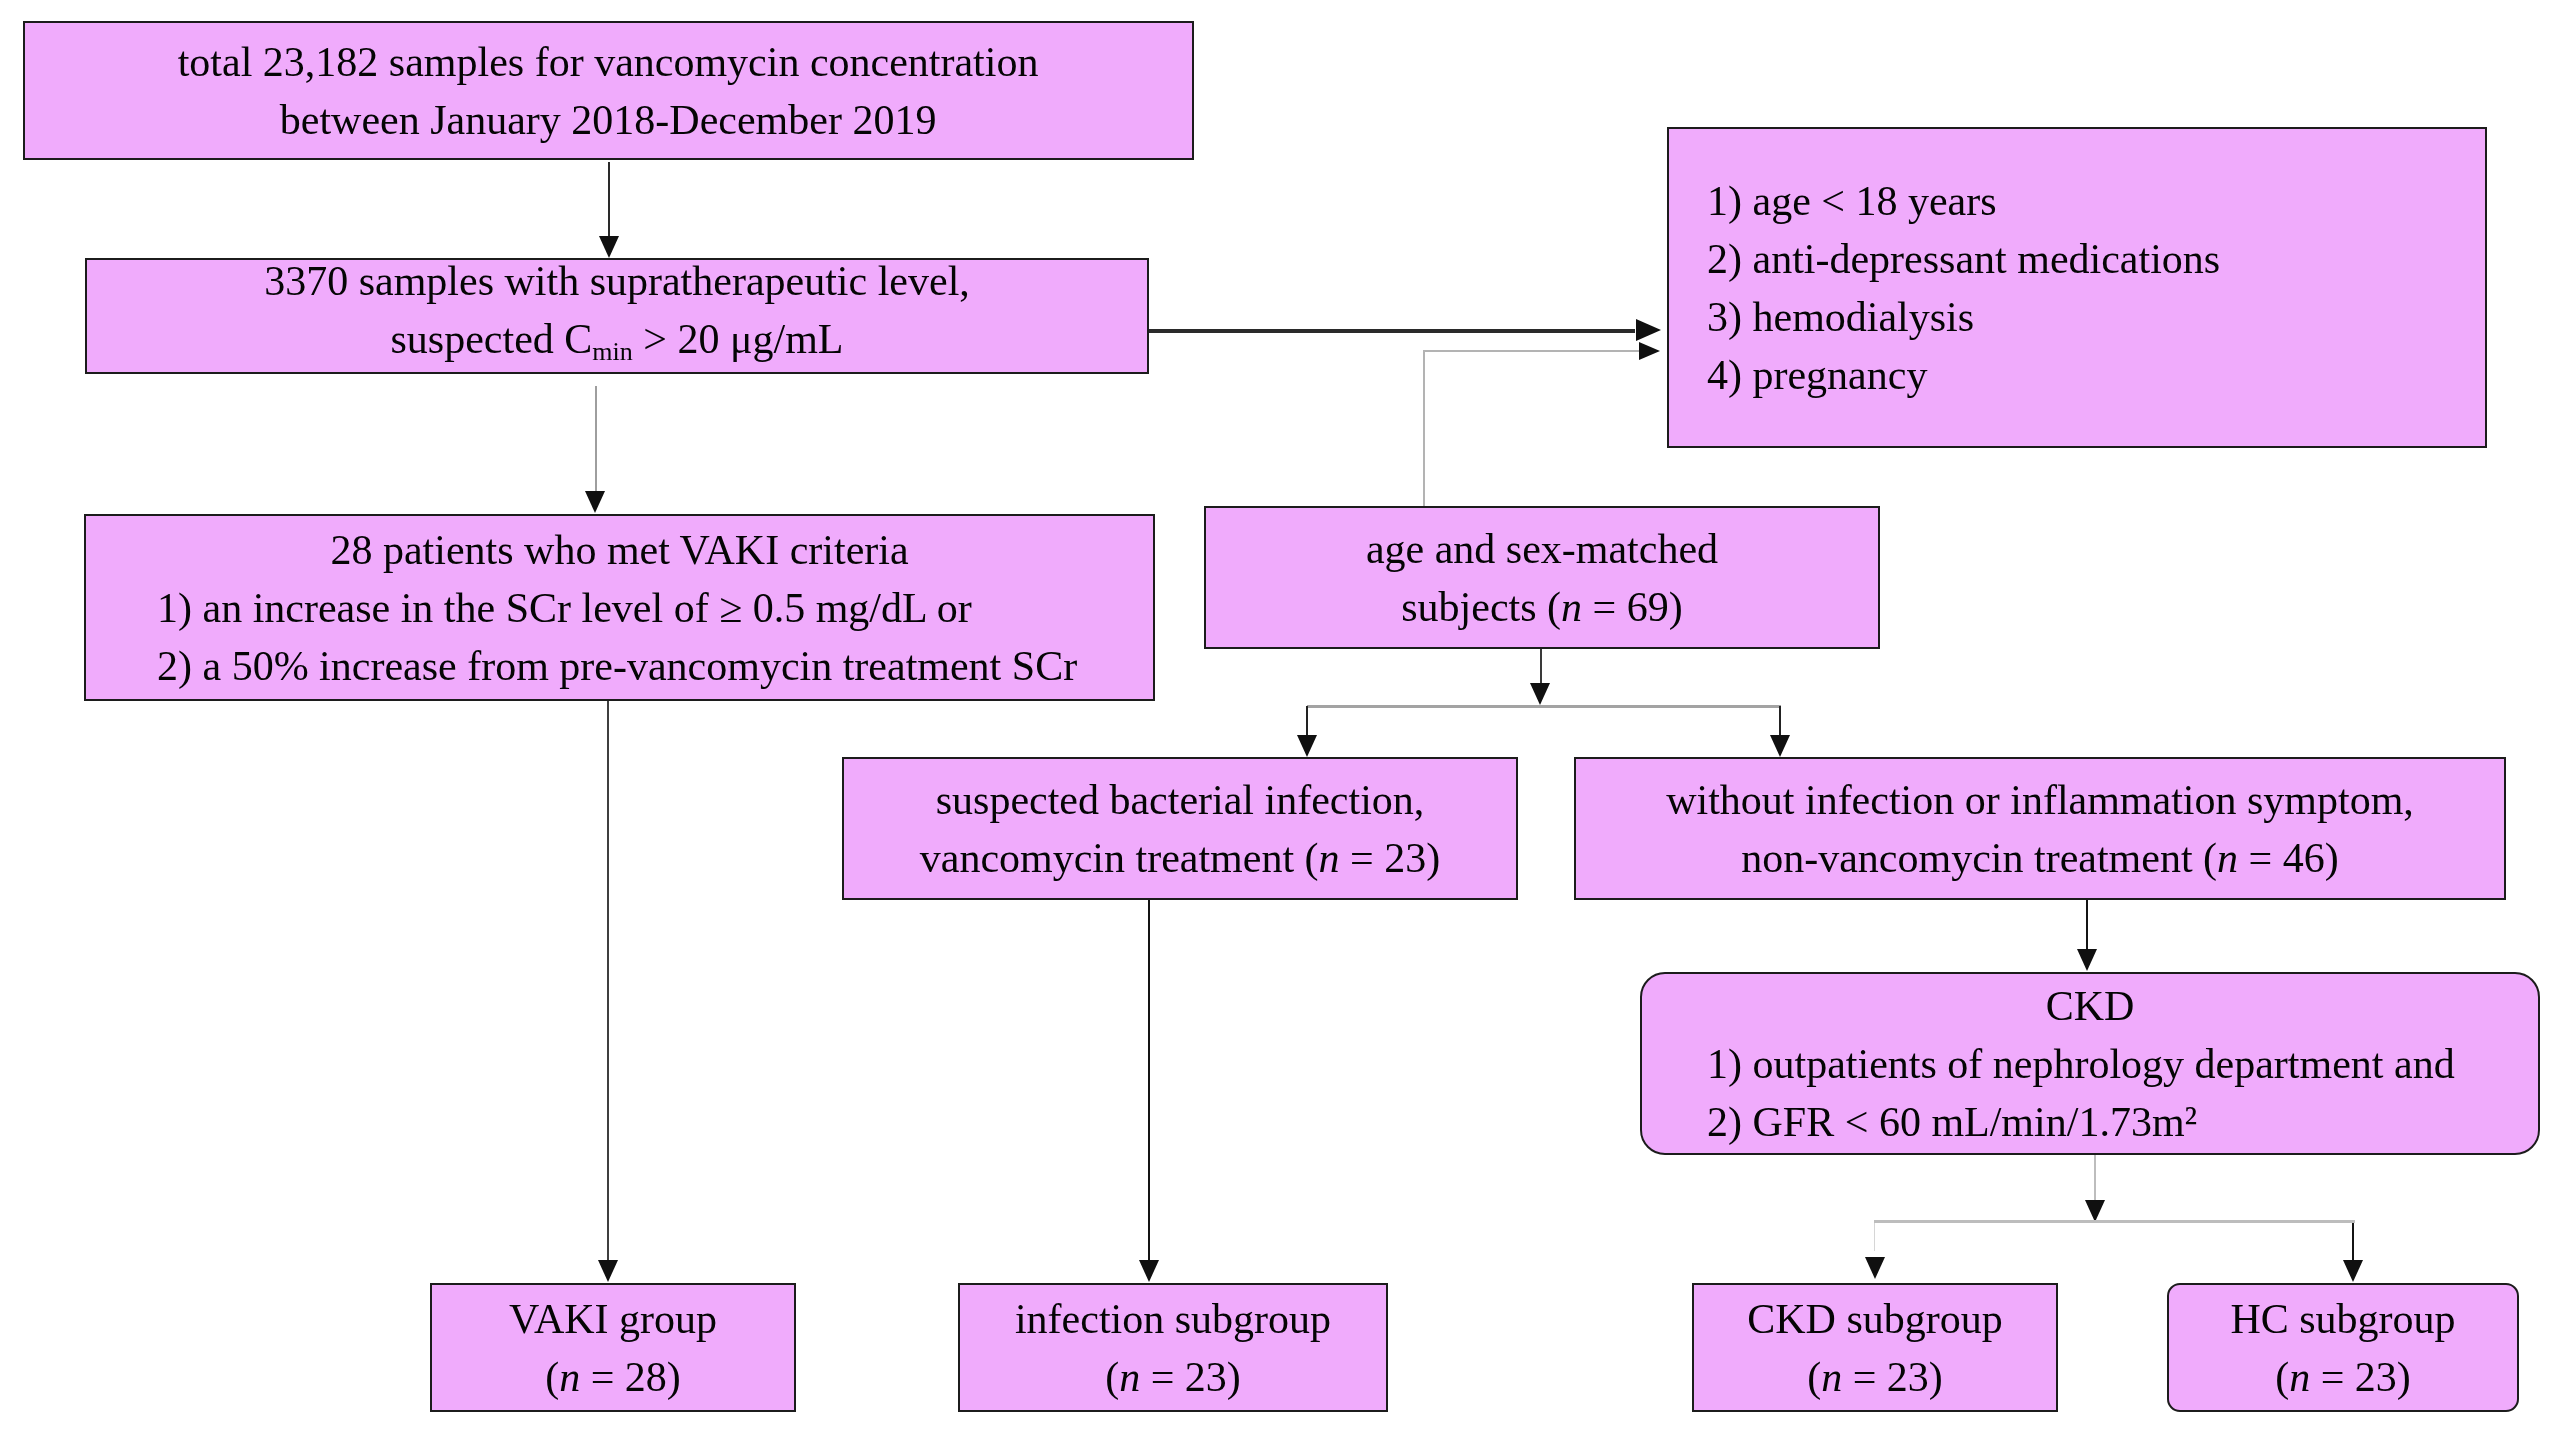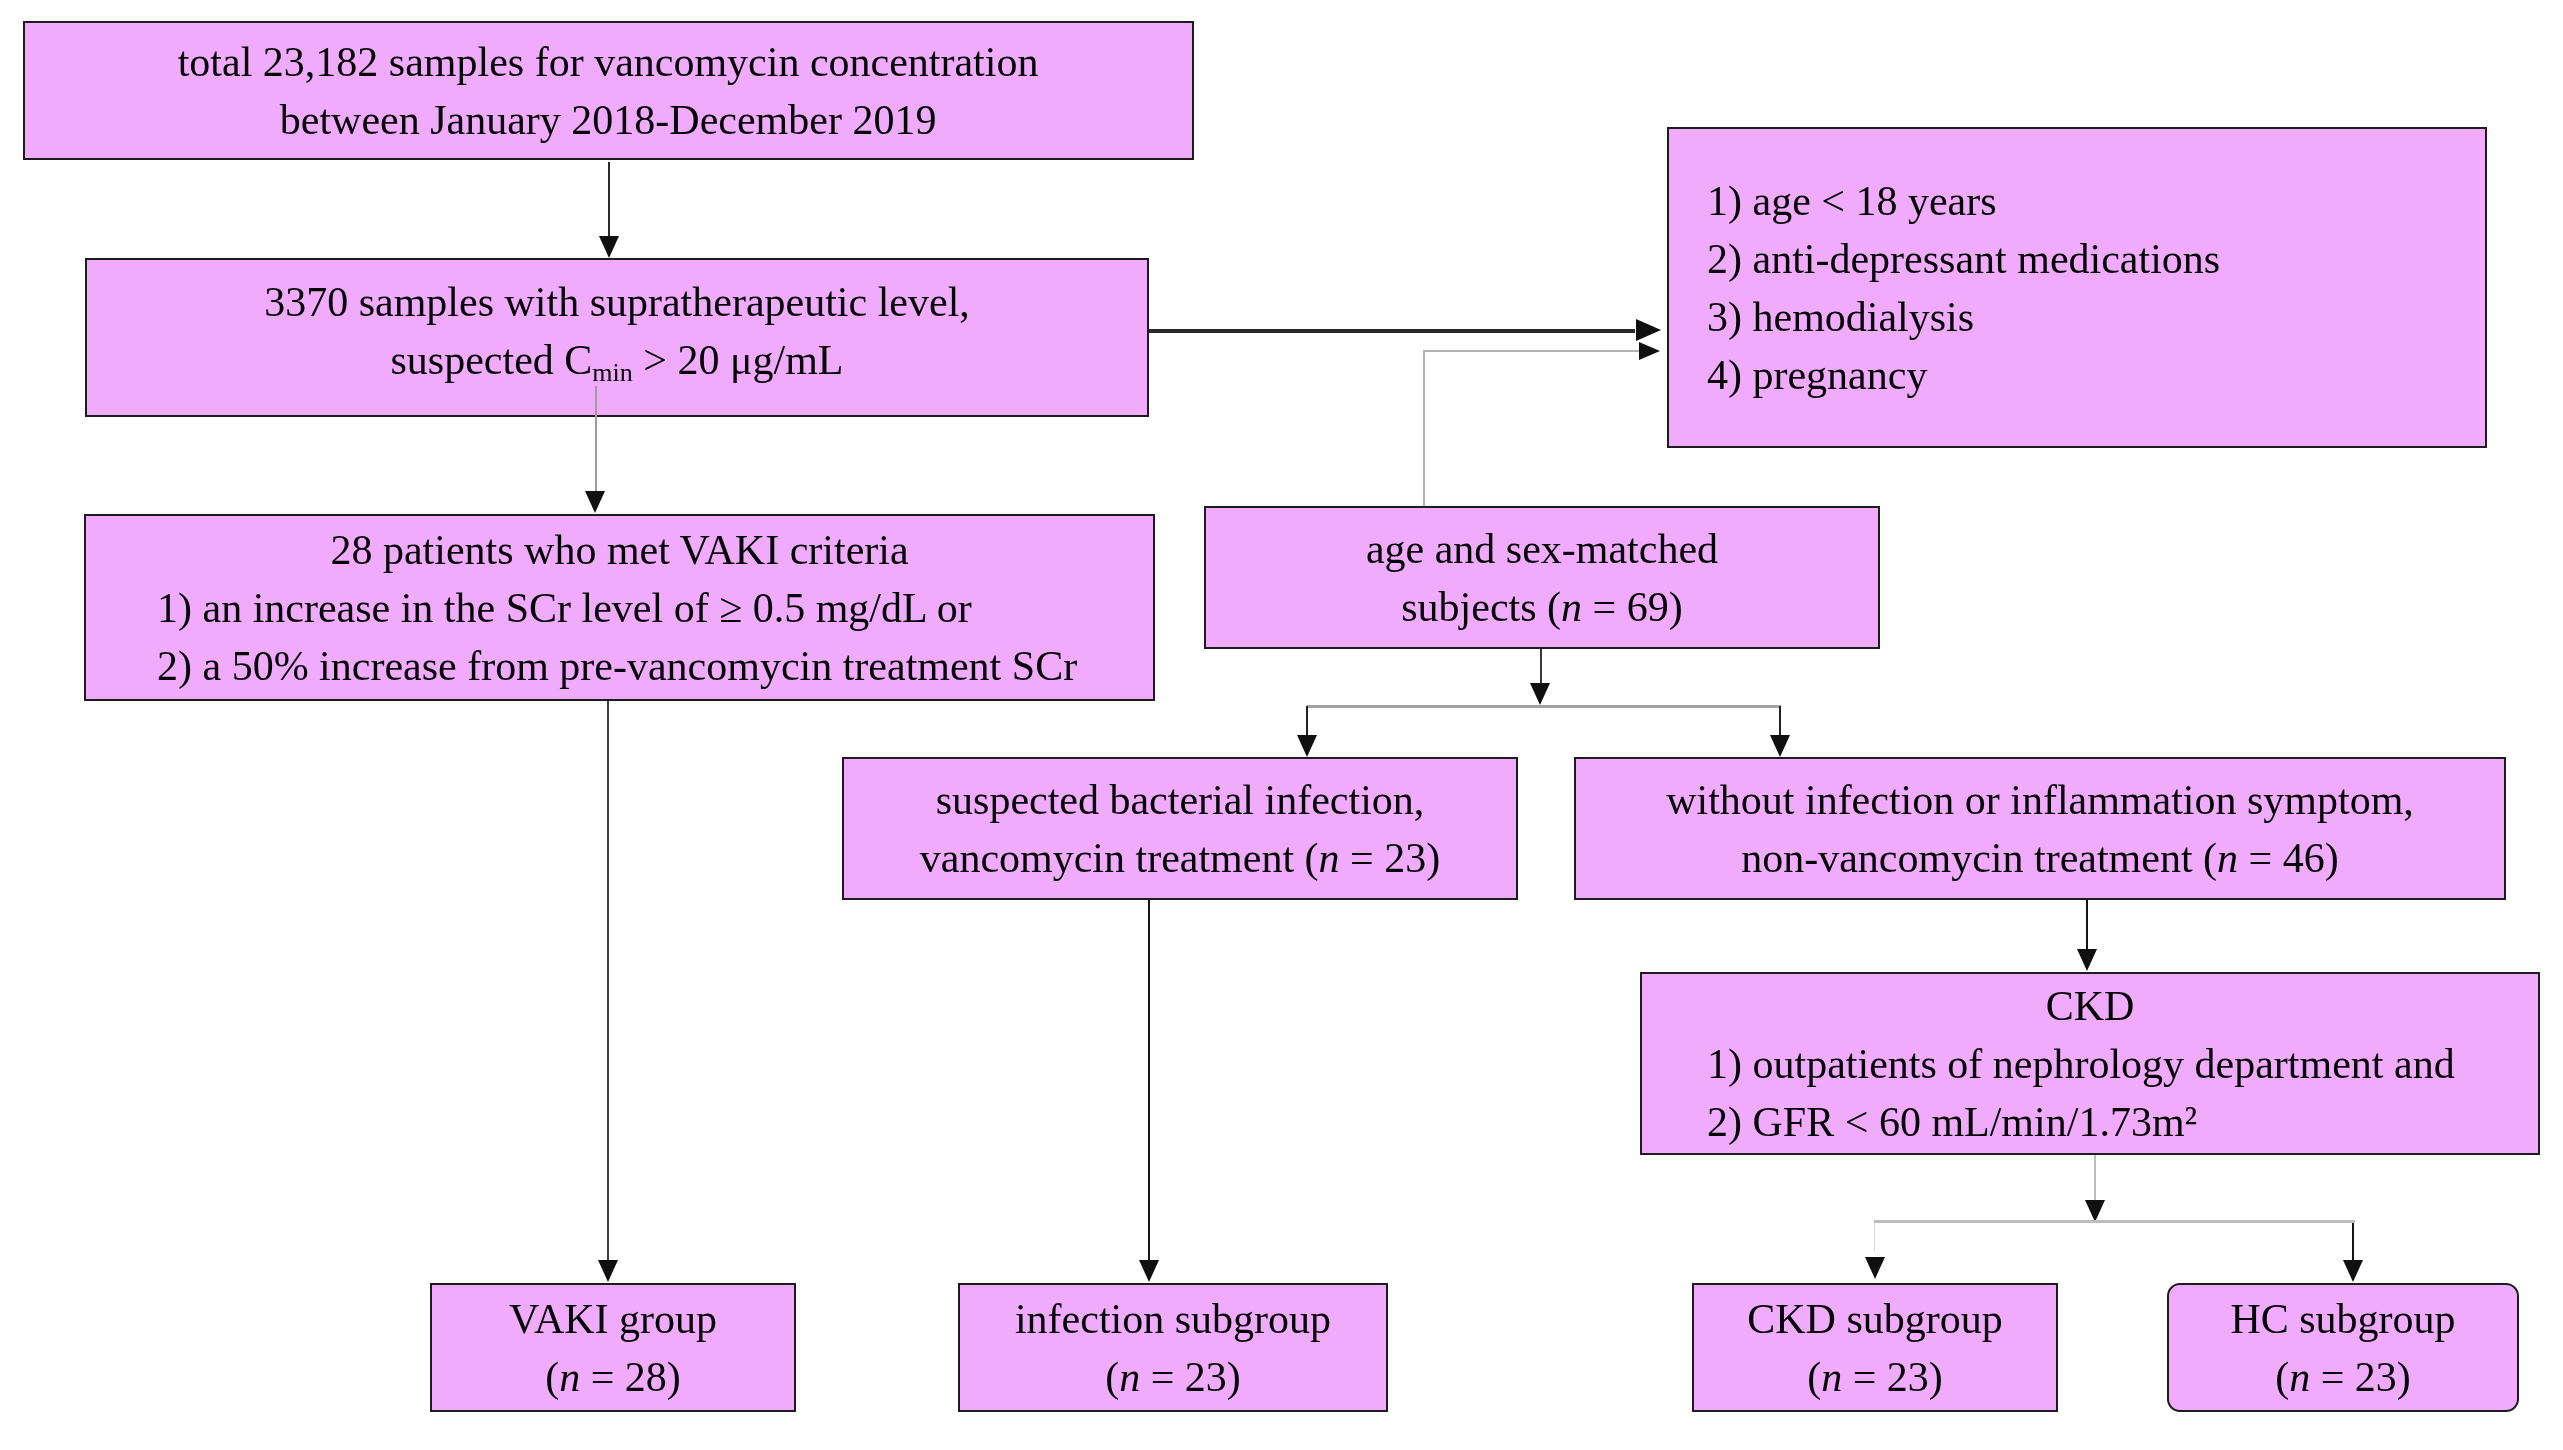--- a/index.html
+++ b/index.html
@@ -69,21 +69,21 @@
 </head>
 <body>
 
 <div class="canvas">
 
   <div class="node" style="left:22.6px; top:21.4px; width:1171px; height:139px;">
     <div class="line">total 23,182 samples for vancomycin concentration</div>
     <div class="line">between January 2018-December 2019</div>
   </div>
 
-  <div class="node" style="left:85px; top:258px; width:1064px; height:159px;">
+  <div class="node" style="left:85px; top:258px; width:1064px; height:116px;">
     <div class="line">3370 samples with supratherapeutic level,</div>
     <div class="line"><span>suspected C</span><span class="sub">min</span><span> &gt; 20 μg/mL</span></div>
   </div>
 
   <div class="node left-align" style="left:1667px; top:127px; width:820px; height:321px; padding-left:38px;">
     <div class="line">1) age &lt; 18 years</div>
     <div class="line">2) anti-depressant medications</div>
     <div class="line">3) hemodialysis</div>
     <div class="line">4) pregnancy</div>
   </div>
@@ -102,21 +102,21 @@
   <div class="node" style="left:842px; top:757px; width:676px; height:143px;">
     <div class="line">suspected bacterial infection,</div>
     <div class="line"><span>vancomycin treatment (</span><span class="it">n</span><span> = 23)</span></div>
   </div>
 
   <div class="node" style="left:1574px; top:757px; width:932px; height:143px;">
     <div class="line">without infection or inflammation symptom,</div>
     <div class="line"><span>non-vancomycin treatment (</span><span class="it">n</span><span> = 46)</span></div>
   </div>
 
-  <div class="node" style="left:1640px; top:972px; width:900px; height:183px;">
+  <div class="node" style="left:1640px; top:972px; width:900px; height:183px;border-radius:25px;">
     <div class="line">CKD</div>
     <div class="item" style="margin-left:65px;">1) outpatients of nephrology department and</div>
     <div class="item" style="margin-left:65px;">2) GFR &lt; 60 mL/min/1.73m²</div>
   </div>
 
   <div class="node" style="left:430px; top:1283px; width:366px; height:129px;justify-content:center;">
     <div class="line">VAKI group</div>
     <div class="line"><span>(</span><span class="it">n</span><span> = 28)</span></div>
   </div>
 

